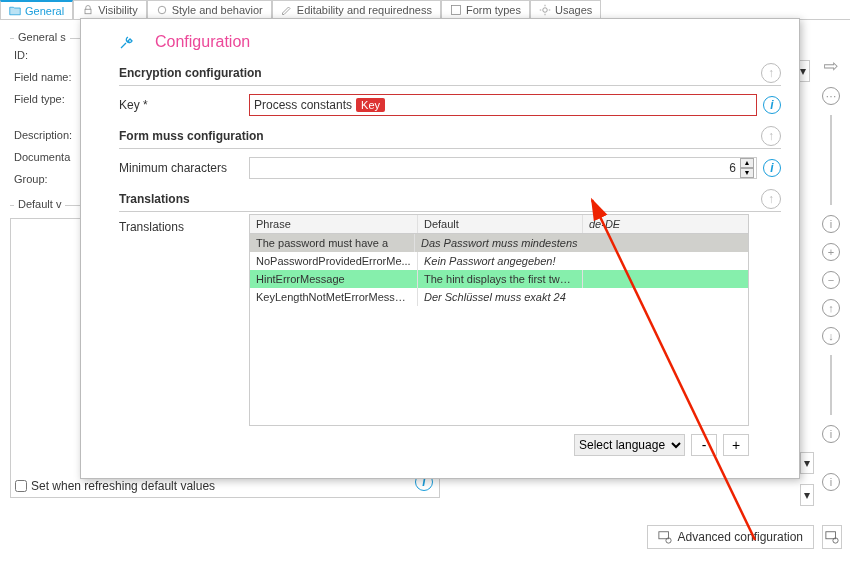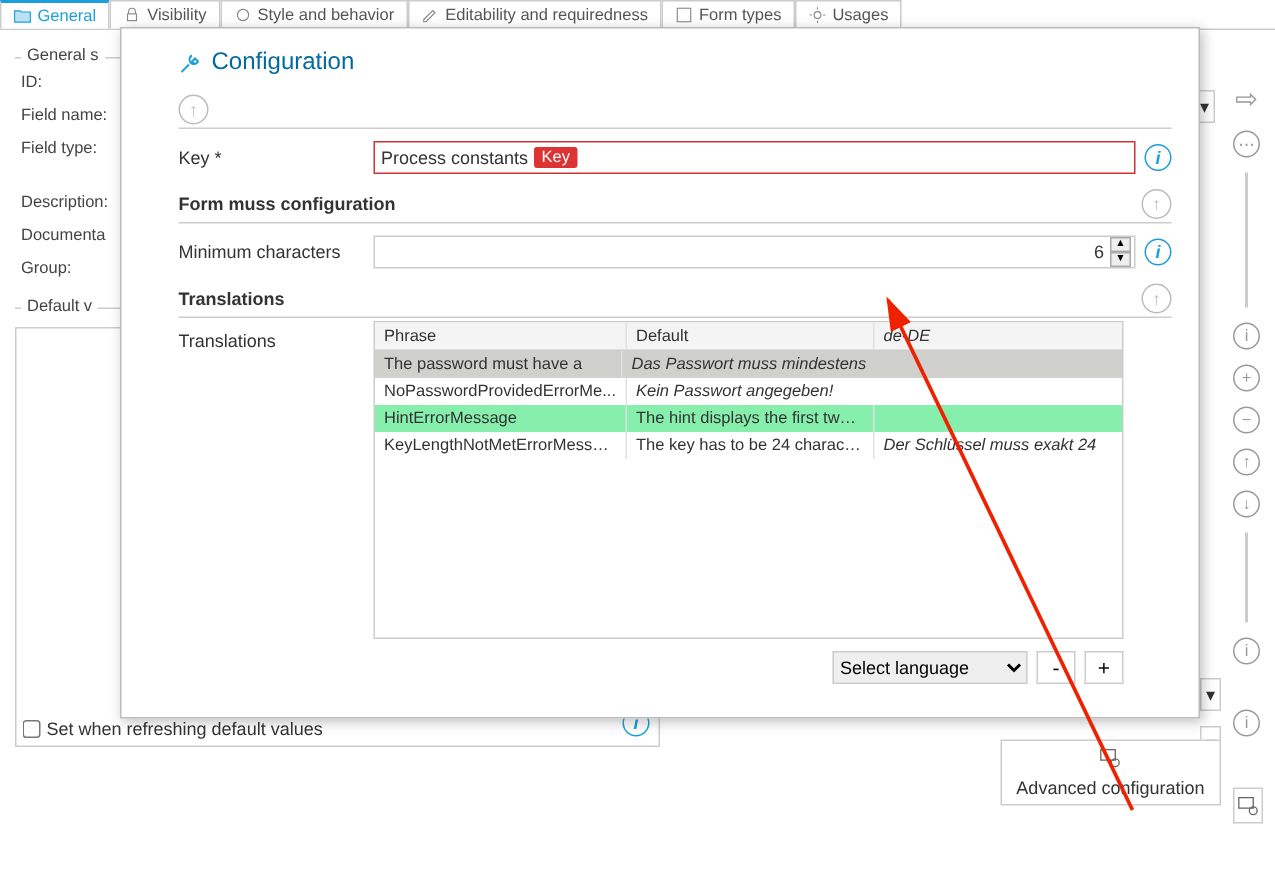--- a/index.html
+++ b/index.html
@@ -20,29 +20,29 @@
   .bg-chk { position: absolute; bottom: 4px; left: 4px; display: flex; align-items: center; gap: 4px; }
   .bg-chk input { width: 12px; height: 12px; }
   .bg-info { position: absolute; bottom: 6px; right: 6px; }
 
   
   .right-strip { position: absolute; right: 6px; top: 55px; width: 26px; display: flex; flex-direction: column; align-items: center; gap: 10px; }
   .right-strip .sp { height: 90px; border-left: 2px solid #ccc; margin-left: 0; }
   .circ { width: 18px; height: 18px; border: 1.5px solid #999; border-radius: 50%; display: flex; align-items: center; justify-content: center; font-size: 11px; color: #999; }
 
   
-  .adv-btn { position: absolute; bottom: 42px; right: 36px; border: 1px solid #ccc; padding: 4px 10px; display: flex; align-items: center; gap: 6px; font-size: 12px; background: #fff; flex-direction: column; }
+  .adv-btn { position: absolute; bottom: 30px; right: 36px; border: 1px solid #ccc; padding: 4px 10px; display: flex; align-items: center; gap: 6px; font-size: 12px; background: #fff; }
   .adv-side { position: absolute; bottom: 30px; right: 8px; width: 20px; height: 24px; border: 1px solid #ccc; display:flex; align-items:center; justify-content:center; }
 
   
   .dd-stub { position: absolute; border: 1px solid #ccc; height: 22px; width: 14px; background: #fff; display:flex; align-items:center; justify-content:center; }
 
   
   .panel { position: absolute; left: 80px; top: 18px; width: 720px; background: #fff; border: 1px solid #bbb; box-shadow: 2px 2px 8px rgba(0,0,0,0.25); padding: 14px 18px 18px 38px; }
-  .panel-title { color: #0369a1; font-size: 16px; display: flex; align-items: center; gap: 6px; margin-bottom: 12px; }
+  .panel-title { color: #ec4899; font-size: 16px; display: flex; align-items: center; gap: 20px; margin-bottom: 12px; }
   .panel-title svg { width: 16px; height: 16px; }
 
   .section { margin: 10px 0 4px 0; }
   .section-head { display: flex; align-items: center; justify-content: space-between; border-bottom: 1px solid #ccc; padding-bottom: 2px; margin-bottom: 8px; }
   .section-head h3 { font-size: 12px; font-weight: bold; color: #333; }
   .collapse-arrow { width: 20px; height: 20px; border: 1.5px solid #bbb; border-radius: 50%; display:flex; align-items:center; justify-content:center; color:#bbb; font-size: 12px; }
 
   .form-row { display: flex; align-items: center; margin-bottom: 2px; }
   .form-row label { width: 130px; font-size: 12px; color: #333; }
   .form-row .control { flex: 1; display: flex; align-items: center; gap: 6px; }
@@ -60,21 +60,21 @@
   .trans-table .thead, .trans-table .trow { display:flex; }
   .trans-table .thead { background: #f4f4f4; border-bottom: 1px solid #ccc; }
   .trans-table .cell { padding: 3px 6px; font-size: 11px; border-right: 1px solid #e0e0e0; overflow: hidden; white-space: nowrap; text-overflow: ellipsis; }
   .trans-table .c1 { width: 168px; }
   .trans-table .c2 { width: 165px; }
   .trans-table .c3 { flex: 1; border-right: none; font-style: italic; }
   .trow.sel { background: #d0d0cc; }
   .trow.green { background: #86efac; }
 
   .lang-row { display:flex; justify-content:flex-end; align-items:center; gap:6px; margin-top:8px; margin-left: 130px; width: 500px; }
-  .lang-row select { height: 22px; font-size: 12px; width: 130px; border: 1px solid #ccc; }
+  .lang-row select { height: 22px; font-size: 12px; width: 111px; border: 1px solid #ccc; }
   .lang-row button { width: 26px; height: 22px; border: 1px solid #ccc; background: #fff; font-size: 14px; }
 
   
   .arrow-svg { position: absolute; left: 0; top: 0; width: 850px; height: 579px; pointer-events: none; }
 </style>
 </head>
 <body>
 
 <div class="bg-tabs">
   <div class="bg-tab active">
@@ -176,20 +176,21 @@
 <div class="panel">
   <div class="panel-title">
     <svg viewBox="0 0 16 16">
         <path d="M2 14l5-5m2-6a3 3 0 104 4l-2-2-2 2 2 2" fill="none" stroke="#1a9edc" stroke-width="1.3"></path>
       </svg>
     <span>Configuration</span>
   </div>
 
   <div class="section">
     <div class="section-head">
+      <h3>Encryption configuration</h3>
       <div class="collapse-arrow">↑</div>
     </div>
     <div class="form-row">
       <label>Key *</label>
       <div class="control">
         <div class="key-input">
           <span>Process constants</span>
           <span class="key-badge">Key</span>
         </div>
         <div class="info-icon">i</div>
@@ -238,21 +239,20 @@
       <div class="trow">
         <div class="cell c1">NoPasswordProvidedErrorMe...</div>
         <div class="cell c3">Kein Passwort angegeben!</div>
       </div>
       <div class="trow green">
         <div class="cell c1">HintErrorMessage</div>
         <div class="cell c2">The hint displays the first two and</div>
       </div>
       <div class="trow">
         <div class="cell c1">KeyLengthNotMetErrorMessage</div>
-        <div class="cell c2">The key has to be 24 characters</div>
         <div class="cell c3">Der Schlüssel muss exakt 24</div>
       </div>
     </div>
     <div class="lang-row">
       <select>
         <option>Select language</option>
       </select>
       <button>-</button>
       <button>+</button>
     </div>

